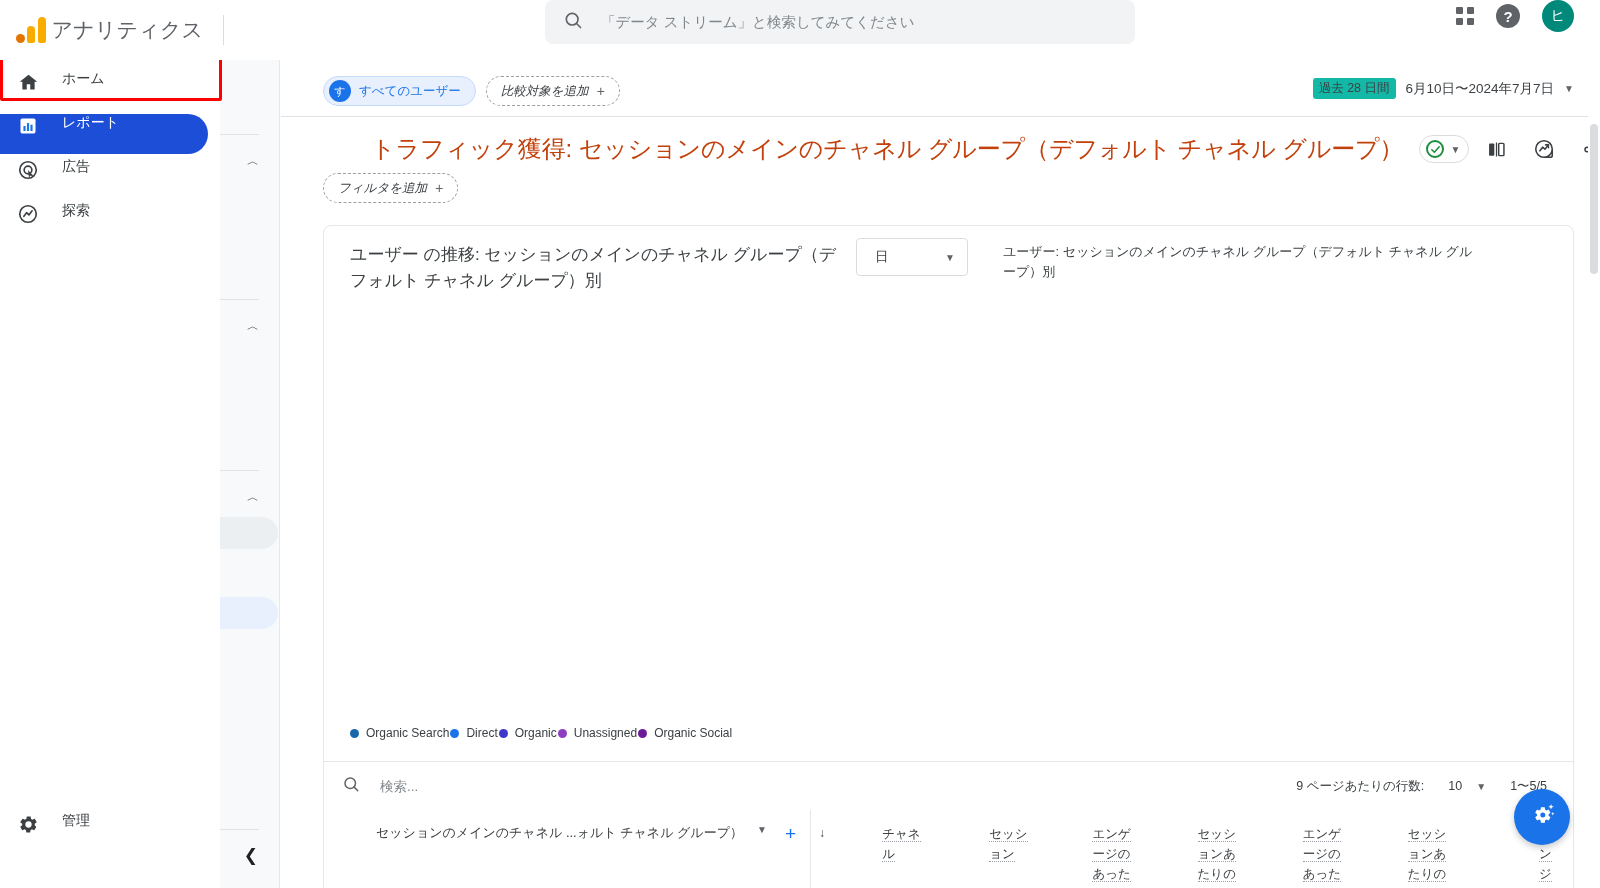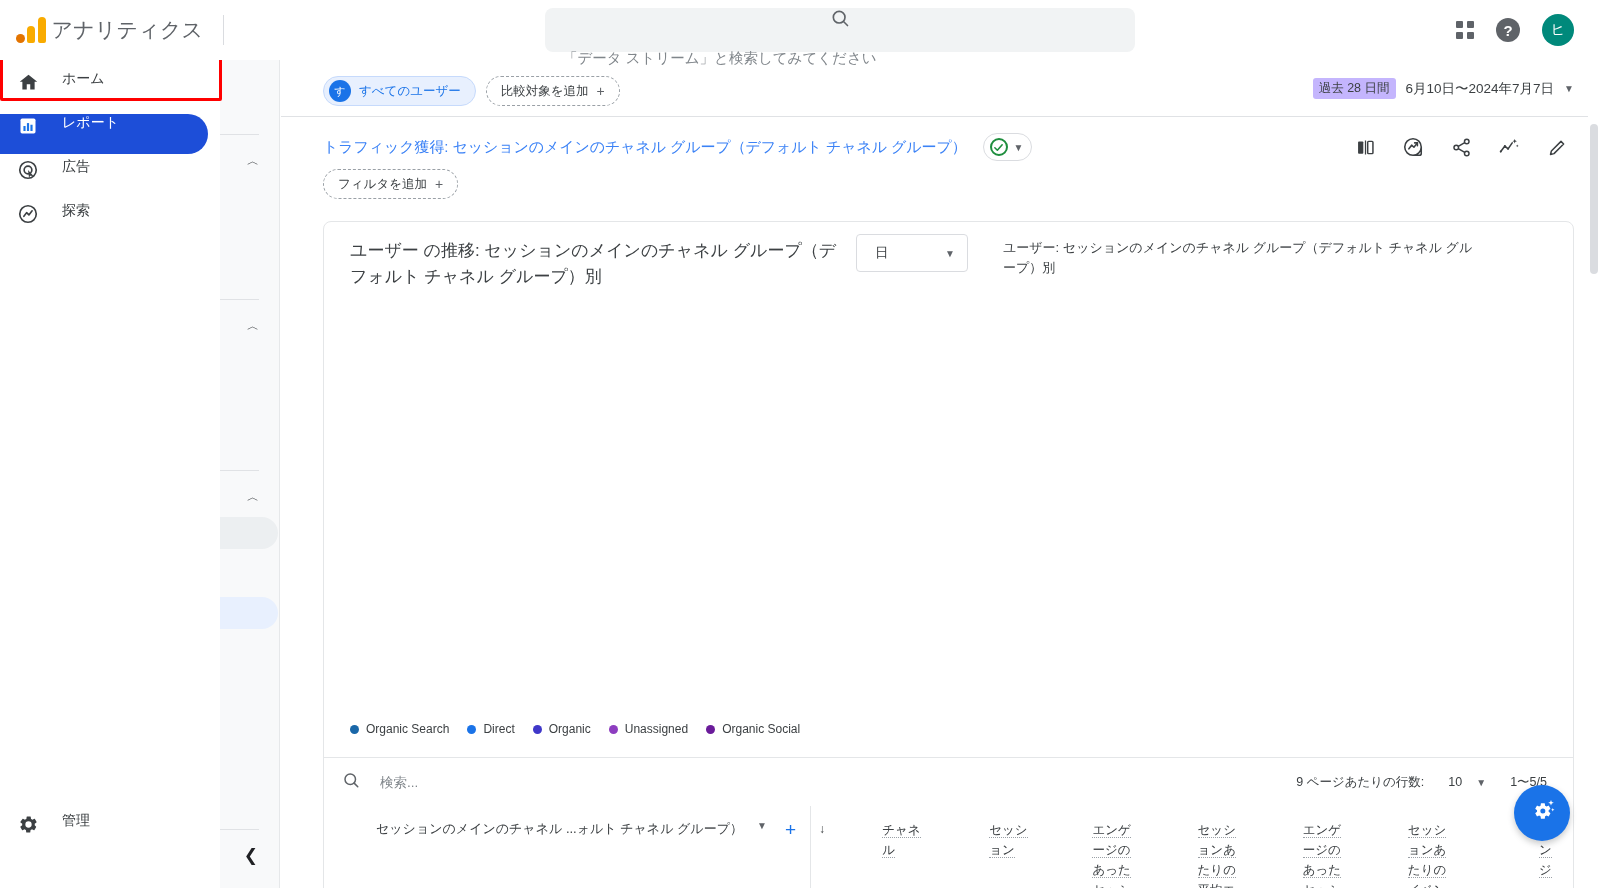--- a/index.html
+++ b/index.html
@@ -10,40 +10,40 @@
     font-family: "Liberation Sans", "DejaVu Sans", sans-serif;
     background: #fff;
     color: #202124;
     -webkit-font-smoothing: antialiased;
   }
   #root { position: relative; width: 1600px; height: 888px; }
 
   
   .topbar {
     position: absolute; top: 0; left: 0; width: 1600px; height: 60px;
-    background: #fff; display: flex; align-items: center;
+    background: #fff; display: flex; align-items: flex-start;
     z-index: 60;
   }
   .brand { display: flex; align-items: center; padding-left: 12px; width: 224px; height: 60px; }
   .ga-logo { width: 32px; height: 26px; position: relative; margin-right: 14px; margin-left: 4px; }
   .ga-logo .bar { position: absolute; bottom: 0; border-radius: 3px; }
   .ga-logo .b1 { left: 0; width: 9px; height: 9px; border-radius: 50%; background: #F9AB00; }
   .ga-logo .b2 { left: 11px; width: 8px; height: 17px; background: #F9AB00; border-radius: 4px 4px 2px 2px; }
   .ga-logo .b3 { left: 22px; width: 8px; height: 26px; background: #F9AB00; border-radius: 4px 4px 2px 2px; }
   .ga-logo .b1 { background: #E37400; }
   .brand-title {
     font-size: 21px; color: #5f6368; letter-spacing: .2px; white-space: nowrap;
     font-family: "Liberation Sans", "DejaVu Sans", sans-serif;
   }
   .brand-sep { width: 1px; height: 30px; background: #dadce0; margin-left: 20px; }
 
   .searchwrap { flex: 1; display: flex; justify-content: center; }
   .searchbox {
     width: 590px; height: 44px; background: #f1f3f4; border-radius: 8px;
-    display: flex; align-items: center; padding: 0 18px; gap: 18px; flex-direction: column;
+    display: flex; align-items: center; padding: 0 18px; gap: 18px;
   }
   .searchbox input {
     border: none; background: transparent; outline: none;
     font-size: 14.5px; color: #5f6368; width: 100%;
     font-family: "Liberation Sans", "DejaVu Sans", sans-serif;
   }
   .searchbox input::placeholder { color: #80868b; }
 
   .topright { display: flex; align-items: center; gap: 22px; padding-right: 26px; }
   .grid-icon { width: 18px; height: 18px; display: grid; grid-template-columns: 7px 7px; grid-template-rows: 7px 7px; gap: 4px; }
@@ -109,42 +109,42 @@
   .cmp-bar {
     display: flex; align-items: center; gap: 10px;
     padding: 16px 42px 10px 42px; position: relative;
   }
   .chip {
     display: inline-flex; align-items: center; gap: 8px; height: 30px;
     border-radius: 16px; padding: 0 14px; font-size: 12.5px; color: #3c4043;
     white-space: nowrap; cursor: pointer;
   }
   .chip.solid { background: #e8f0fe; border: 1px solid #c6dafc; color: #1a73e8; padding-left: 5px; }
-  .chip.dashed { border: 1px dashed #9aa0a6; }
+  .chip.dashed { border: 1px dashed #9aa0a6; font-style: italic; }
   .chip-avatar {
     width: 22px; height: 22px; border-radius: 50%; background: #1a73e8; color: #fff;
     display: flex; align-items: center; justify-content: center; font-size: 11px;
   }
   .chip .plus { font-size: 14px; color: #5f6368; line-height: 1; }
 
   .daterange {
     position: absolute; right: 26px; top: 18px;
     display: flex; align-items: center; gap: 10px; font-size: 13.5px; color: #3c4043;
     cursor: pointer;
   }
-  .dr-badge { background: #c4b5fd; border-radius: 3px; padding: 2px 6px; font-size: 12.5px; color: #3c4043; }
+  .dr-badge { background: #14b8a6; border-radius: 3px; padding: 2px 6px; font-size: 12.5px; color: #3c4043; }
   .dr-caret { color: #5f6368; font-size: 10px; }
 
   .hr-top { height: 1px; background: #e0e2e5; margin: 0 0 0 0; }
 
   .titlerow {
     display: flex; align-items: center; padding: 16px 26px 0 42px; gap: 16px;
   }
   .page-title {
-    font-size: 15px; color: #3b82f6; white-space: nowrap; letter-spacing: -.1px;
+    font-size: 24px; color: #c2410c; white-space: nowrap; letter-spacing: -.1px; margin-left: 48px;
   }
   .status-pill {
     display: inline-flex; align-items: center; gap: 6px; height: 28px;
     border: 1px solid #dadce0; border-radius: 14px; padding: 0 8px 0 6px; cursor: pointer;
   }
   .check-ring {
     width: 18px; height: 18px; border-radius: 50%; border: 2px solid #1e8e3e;
     display: flex; align-items: center; justify-content: center;
   }
   .check-ring svg { display: block; }
@@ -169,21 +169,21 @@
     display: flex; align-items: center; justify-content: space-between;
     padding: 0 12px 0 18px; font-size: 13.5px; color: #3c4043; cursor: pointer;
     margin-top: -4px;
   }
   .gran-select .caret { color: #5f6368; font-size: 10px; }
   .chart-head-right { padding-left: 24px; }
   .chart-title-right { font-size: 13px; color: #3c4043; line-height: 1.5; width: 470px; }
 
   .legend {
     position: absolute; top: 500px; left: 26px;
-    display: flex; align-items: flex-start; gap: 18px;
+    display: flex; align-items: flex-start; gap: 1px;
   }
   .legend-item { display: flex; align-items: center; gap: 7px; font-size: 12px; color: #3c4043; }
   .legend-dot { width: 9px; height: 9px; border-radius: 50%; display: block; }
 
   .table-div { position: absolute; top: 535px; left: 0; width: 100%; height: 1px; background: #e4e6e8; }
 
   .table-toolbar {
     position: absolute; top: 536px; left: 0; width: 100%; height: 48px;
     display: flex; align-items: center; padding: 0 26px 0 18px;
   }

